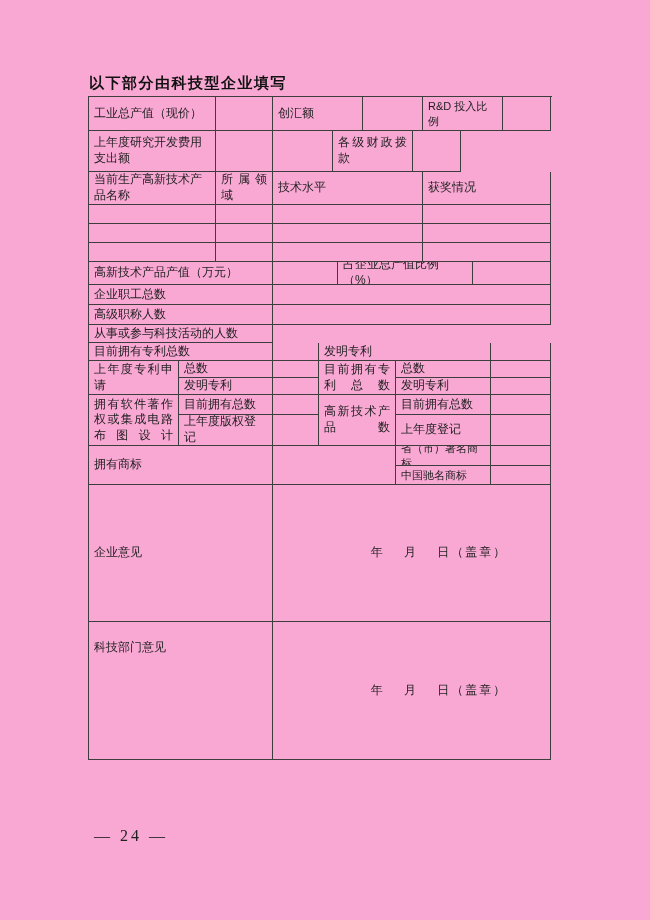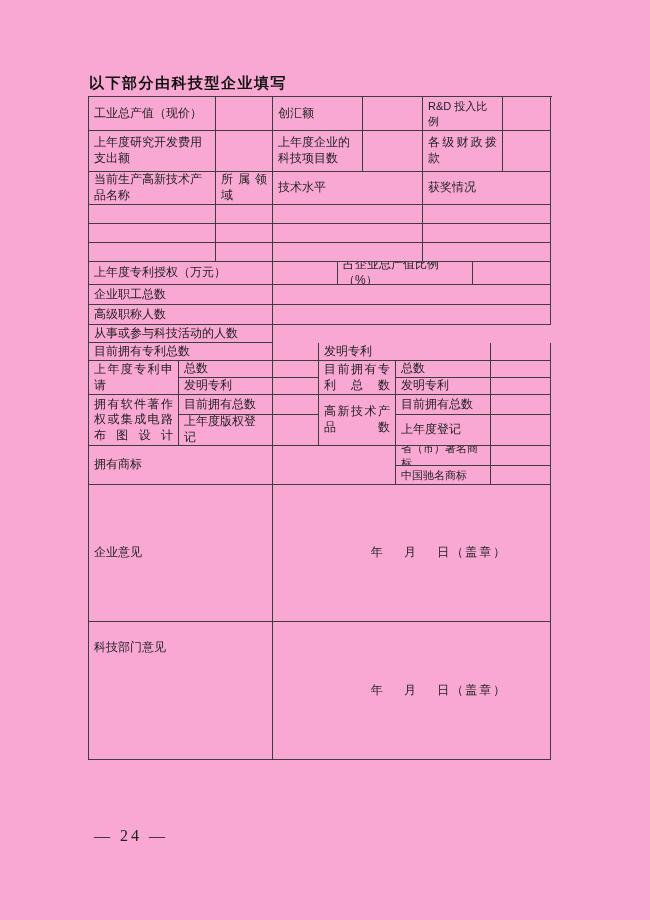--- a/index.html
+++ b/index.html
@@ -64,21 +64,20 @@
       <div class="c w57"></div>
       <div class="c w90">创汇额</div>
       <div class="c w60"></div>
       <div class="c w80 small">R&amp;D 投入比例</div>
       <div class="c w48"></div>
     </div>
 
     <div class="band h41">
       <div class="c w127">上年度研究开发费用支出额</div>
       <div class="c w57"></div>
-      <div class="c w90">上年度企业的科技项目数</div>
       <div class="c w60"></div>
       <div class="c w80">
           <span class="jt">各级财政拨款</span>
         </div>
       <div class="c w48"></div>
     </div>
 
     <div class="band h33">
       <div class="c w127">当前生产高新技术产品名称</div>
       <div class="c w57">
@@ -101,21 +100,21 @@
       <div class="c w128"></div>
     </div>
     <div class="band h19">
       <div class="c w127"></div>
       <div class="c w57"></div>
       <div class="c w150"></div>
       <div class="c w128"></div>
     </div>
 
     <div class="band h23">
-      <div class="c w184">上年度专利授权（万元）</div>
+      <div class="c w184">高新技术产品产值（万元）</div>
       <div class="c w65"></div>
       <div class="c w135">占企业总产值比例（%）</div>
       <div class="c w78"></div>
     </div>
 
     <div class="band h20">
       <div class="c w184">企业职工总数</div>
       <div class="c w278"></div>
     </div>
 

